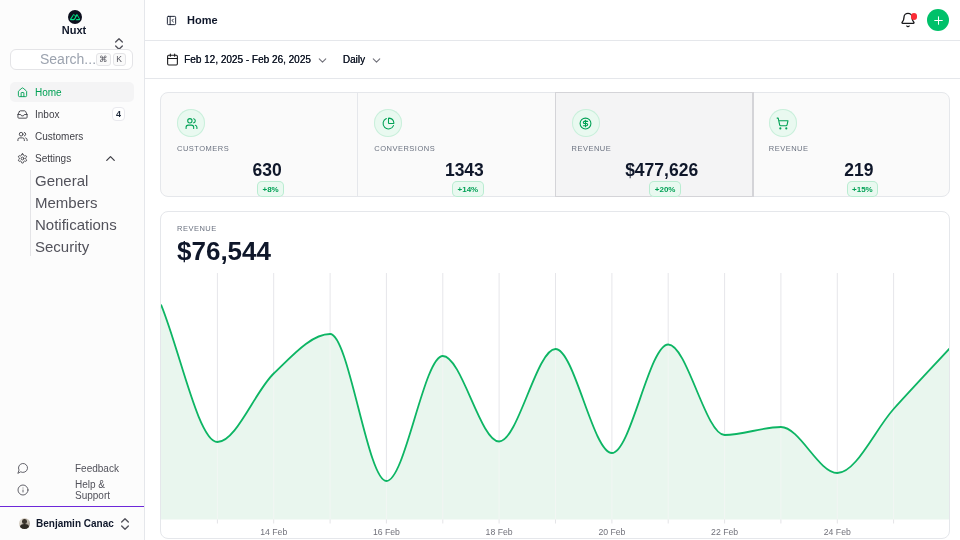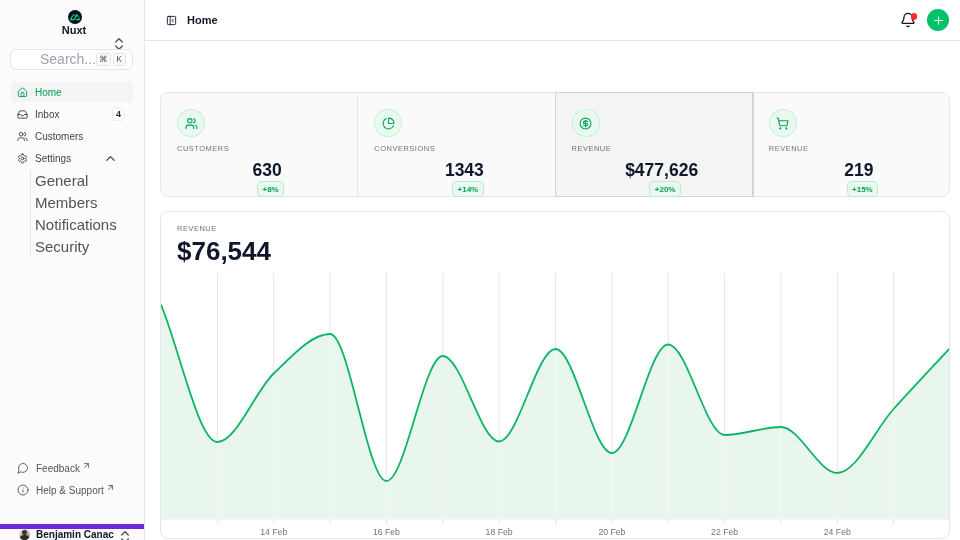--- a/index.html
+++ b/index.html
@@ -25,24 +25,24 @@
   padding:0 7px; font-size:10px; color:#3f3f46; }
 .nav-item svg { margin-right:7px; flex:none; }
 .nav-item.active { background:#f4f4f5; color:#00a155; font-weight:500;}
 .nav-item .badge4 { margin-left:auto; margin-right:2px; font-size:9px; font-weight:700; color:#1e293b; border:1px solid #e9e9ee;
   background:#fff; border-radius:4px; min-width:13px; height:14px; display:flex; align-items:center; justify-content:center; }
 .nav-item .chev { margin-left:auto; color:#71717a; display:flex; }
 .subnav { border-left:1px solid #e4e4e7; margin-left:20px; }
 .sub-item { height:20px; margin-bottom:2px; display:flex; align-items:center; padding-left:4px;
   font-size:15px; color:#52525b; }
 #side-bottom { position:absolute; left:10px; bottom:38px; width:124px; }
-#side-bottom .nav-item { color:#52525b; }
+#side-bottom .nav-item { color:#52525b;gap:39px; }
 .uplink { position:relative; top:-3px; left:2px; color:#52525b; display:inline-flex; }
-#user-row { position:absolute; left:0px; bottom:0px; width:144px; height:16px; border-top:5px solid #6d28d9;
-  display:flex; padding:0 10px; }
+#user-row { position:absolute; left:0px; bottom:0px; width:144px; height:34px; border-top:1px solid #6d28d9;
+  display:flex; align-items:center; padding:0 10px; }
 #user-row .avatar { width:11px; height:11px; border-radius:50%; margin-left:9px; flex:none; position:relative;
   background:linear-gradient(135deg, #e8e2d9 0%, #cdc6ba 45%, #8f867a 100%); overflow:hidden; }
 #user-row .avatar:before { content:""; position:absolute; left:3.2px; top:1.4px; width:4.6px; height:4.6px; border-radius:50%; background:#3c362e; }
 #user-row .avatar:after { content:""; position:absolute; left:1.2px; top:6.4px; width:8.6px; height:6px; border-radius:50% 50% 0 0; background:#2e2a24; }
 #user-row .uname { font-size:10px; font-weight:700; color:#0f172a; margin-left:6px; white-space:nowrap; }
 #user-row .chev { margin-left:auto; margin-right:1px; color:#52525b; display:flex; }
 
 
 #main { position:absolute; left:145px; top:0; width:815px; height:540px; background:#fff; }
 #hdr1 { height:41px; border-bottom:1px solid #e5e7eb; display:flex; align-items:center; padding:0 11px 0 21px; }
@@ -201,20 +201,40 @@
           </svg>
         <span class="bell-dot"></span>
       </span>
       <span class="plus-btn">
         <svg width="13" height="13" viewBox="0 0 24 24" fill="none" stroke="#fff" stroke-width="1.9" stroke-linecap="round">
             <path d="M5 12h14"></path>
             <path d="M12 5v14"></path>
           </svg>
       </span>
     </span>
+  </div>
+  <div id="hdr2">
+    <svg width="13" height="13" viewBox="0 0 24 24" fill="none" stroke="#18181b" stroke-width="2" stroke-linecap="round" stroke-linejoin="round">
+        <path d="M8 2v4"></path>
+        <path d="M16 2v4"></path>
+        <rect width="18" height="18" x="3" y="4" rx="2"></rect>
+        <path d="M3 10h18"></path>
+      </svg>
+    <span class="dtxt">Feb 12, 2025 - Feb 26, 2025</span>
+    <span class="chev">
+        <svg width="13" height="13" viewBox="0 0 24 24" fill="none" stroke="currentColor" stroke-width="2" stroke-linecap="round" stroke-linejoin="round">
+          <path d="m6 9 6 6 6-6"></path>
+        </svg>
+      </span>
+    <span class="daily">Daily</span>
+    <span class="chev">
+        <svg width="13" height="13" viewBox="0 0 24 24" fill="none" stroke="currentColor" stroke-width="2" stroke-linecap="round" stroke-linejoin="round">
+          <path d="m6 9 6 6 6-6"></path>
+        </svg>
+      </span>
   </div>
 </div>
 
 <div id="content">
   <div id="stats">
     <div class="stat">
       <div class="icon-circle">
           <svg width="13" height="13" viewBox="0 0 24 24" fill="none" stroke="#00a155" stroke-width="2" stroke-linecap="round" stroke-linejoin="round">
             <path d="M16 21v-2a4 4 0 0 0-4-4H6a4 4 0 0 0-4 4v2"></path>
             <circle cx="9" cy="7" r="4"></circle>

